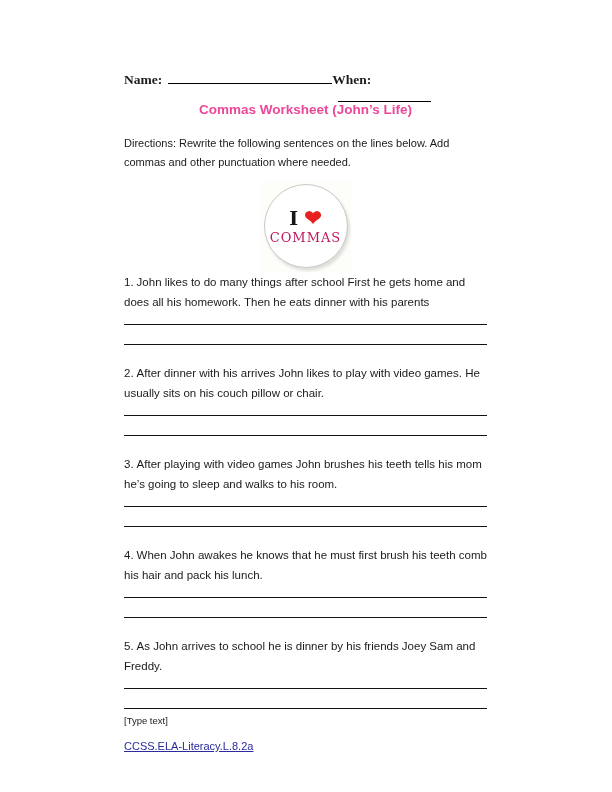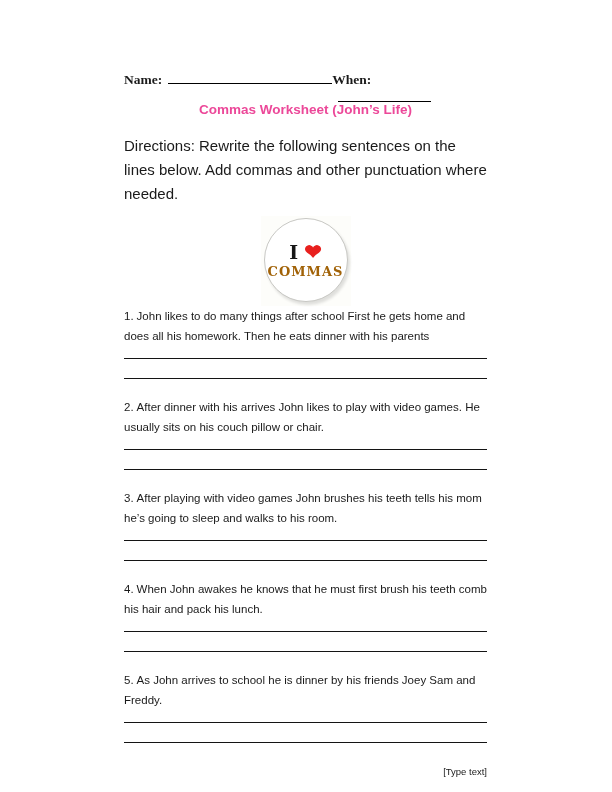--- a/index.html
+++ b/index.html
@@ -39,22 +39,22 @@
     text-align: center;
     font-size: 13.5px;
     font-weight: bold;
     line-height: 17px;
     color: #ec4899;
   }
 
   
   .directions {
     margin: 16px 0 0 0;
-    font-size: 15px;
-    line-height: 24px;
+    font-size: 11px;
+    line-height: 19px;
   }
 
   
   .sticker-wrap { margin-top: 10px; text-align: center; }
   .sticker {
     display: inline-block;
     width: 90px;
     height: 90px;
     background: #fdfdfa;
     box-sizing: border-box;
@@ -81,41 +81,41 @@
     font-family: "DejaVu Serif", serif;
     font-weight: bold;
     font-size: 19px;
     line-height: 20px;
     color: #161616;
   }
   .heart { font-size: 21px; line-height: 20px; }
   .sticker-line2 {
     margin-top: 2px;
     font-family: "DejaVu Serif", serif;
-    font-weight: bold;
+    font-weight: normal;
     font-size: 13px;
     letter-spacing: 1px;
-    color: #a16207;
+    color: #be185d;
   }
 
   
   .questions { }
   .question + .question { margin-top: 18px; }
   .q-text {
     margin: 0;
     font-size: 11.5px;
     line-height: 20px;
   }
   .q-num { margin-right: 3px; }
   .answer-line { border-bottom: 1px solid #141414; }
   .answer-line.first { height: 12px; }
   .answer-line.second { height: 19px; }
 
   
-  .footer { margin-top: 23px; text-align: right; }
+  .footer { margin-top: 6px; }
   .type-text {
     font-size: 9.5px;
     color: #1a1a1a;
     line-height: 12px;
   }
   .ccss-link {
     display: inline-block;
     margin-top: 13px;
     font-size: 11px;
     line-height: 12px;

